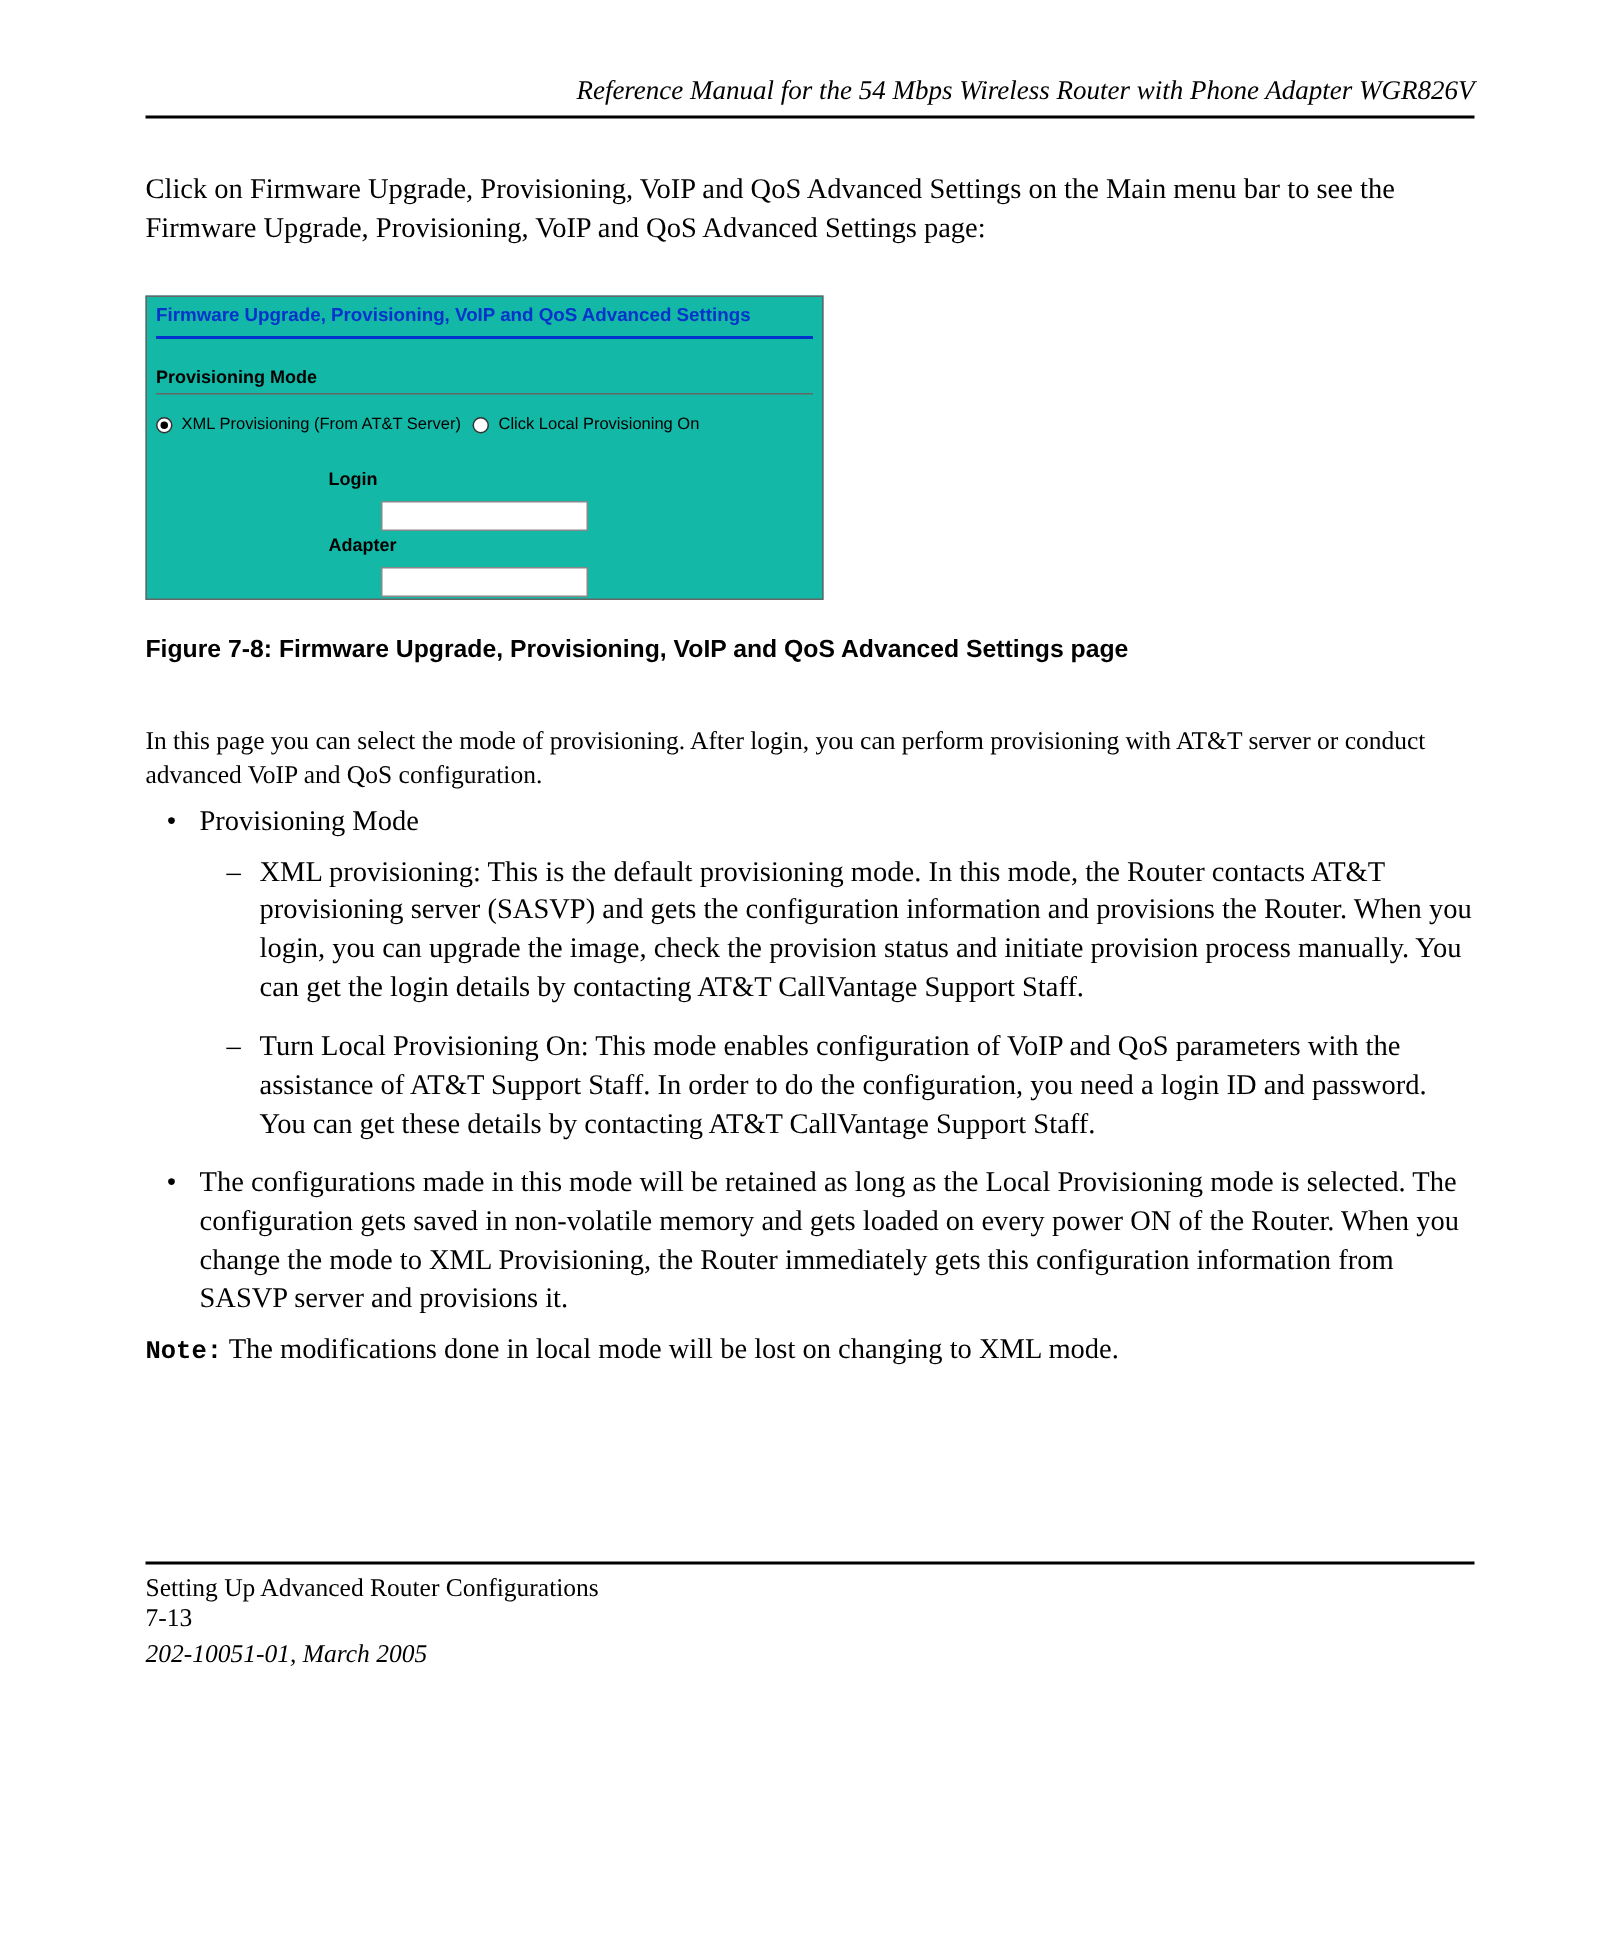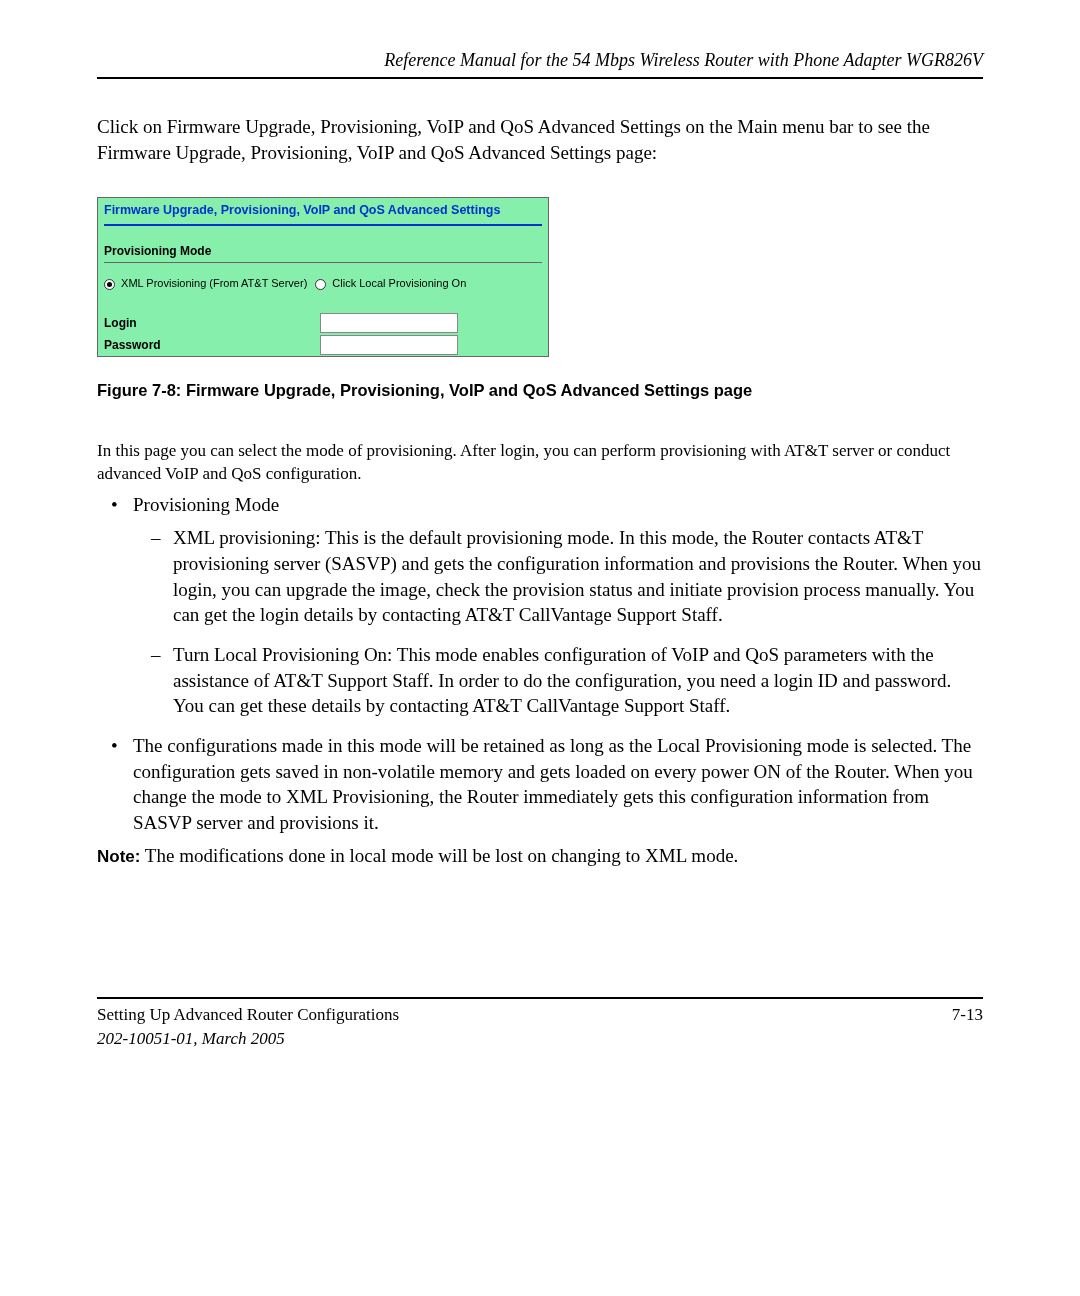--- a/index.html
+++ b/index.html
@@ -22,21 +22,21 @@
   }
   .intro {
     font-size: 19px;
     line-height: 1.35;
     margin-bottom: 32px;
   }
   .settings-box {
     border: 1px solid #666;
     width: 450px;
     font-family: Arial, Helvetica, sans-serif;
-    background: #86efac;
+    background: #14b8a6;
     margin-bottom: 14px;
   }
   .settings-title {
     color: #0033cc;
     font-weight: bold;
     font-size: 12.5px;
     padding: 5px 6px 3px 6px;
   }
   .settings-hr-top {
     border: 0;
@@ -80,20 +80,21 @@
     background: #000;
     border-radius: 50%;
     top: 2px;
     left: 2px;
   }
   .form-row {
     display: flex;
     align-items: center;
     padding: 1px 6px;
     gap: 8px;
+    flex-direction: column;
   }
   .form-label {
     width: 208px;
     font-weight: bold;
     font-size: 12px;
   }
   .text-input {
     border: 1px solid #888;
     height: 18px;
     width: 130px;
@@ -158,31 +159,32 @@
     content: "–";
     position: absolute;
     left: -4px;
     top: 0;
   }
   .note-line {
     font-size: 19px;
     margin-top: 8px;
   }
   .note-line b {
-    font-family: Liberation Sans, sans-serif;
+    font-family: Liberation Mono, monospace;
     font-size: 17px;
     text-align: right;
   }
   .footer {
     border-top: 2px solid #000;
     margin-top: 130px;
     padding-top: 6px;
     font-size: 17px;
     display: flex;
     justify-content: space-between;
+    flex-direction: column;
   }
   .footer-doc {
     text-align: left;
     font-style: italic;
     font-size: 17px;
     margin-top: 4px;
   }
 </style>
 </head>
 <body>
@@ -204,21 +206,21 @@
     <span>
       <span class="radio-ind"></span>
       <span>Click Local Provisioning On</span>
     </span>
   </div>
   <div class="form-row">
     <div class="form-label">Login</div>
     <input class="text-input" style="">
   </div>
   <div class="form-row">
-    <div class="form-label">Password</div>
+    <div class="form-label">Adapter</div>
     <input class="text-input" style="">
   </div>
 </div>
 
 <div class="figure-caption">Figure 7-8:  Firmware Upgrade, Provisioning, VoIP and QoS Advanced Settings page</div>
 
 <div class="body-text">In this page you can select the mode of provisioning. After login, you can perform provisioning with AT&amp;T server or conduct advanced VoIP and QoS configuration.</div>
 
 <ul class="bullets">
   <li>

